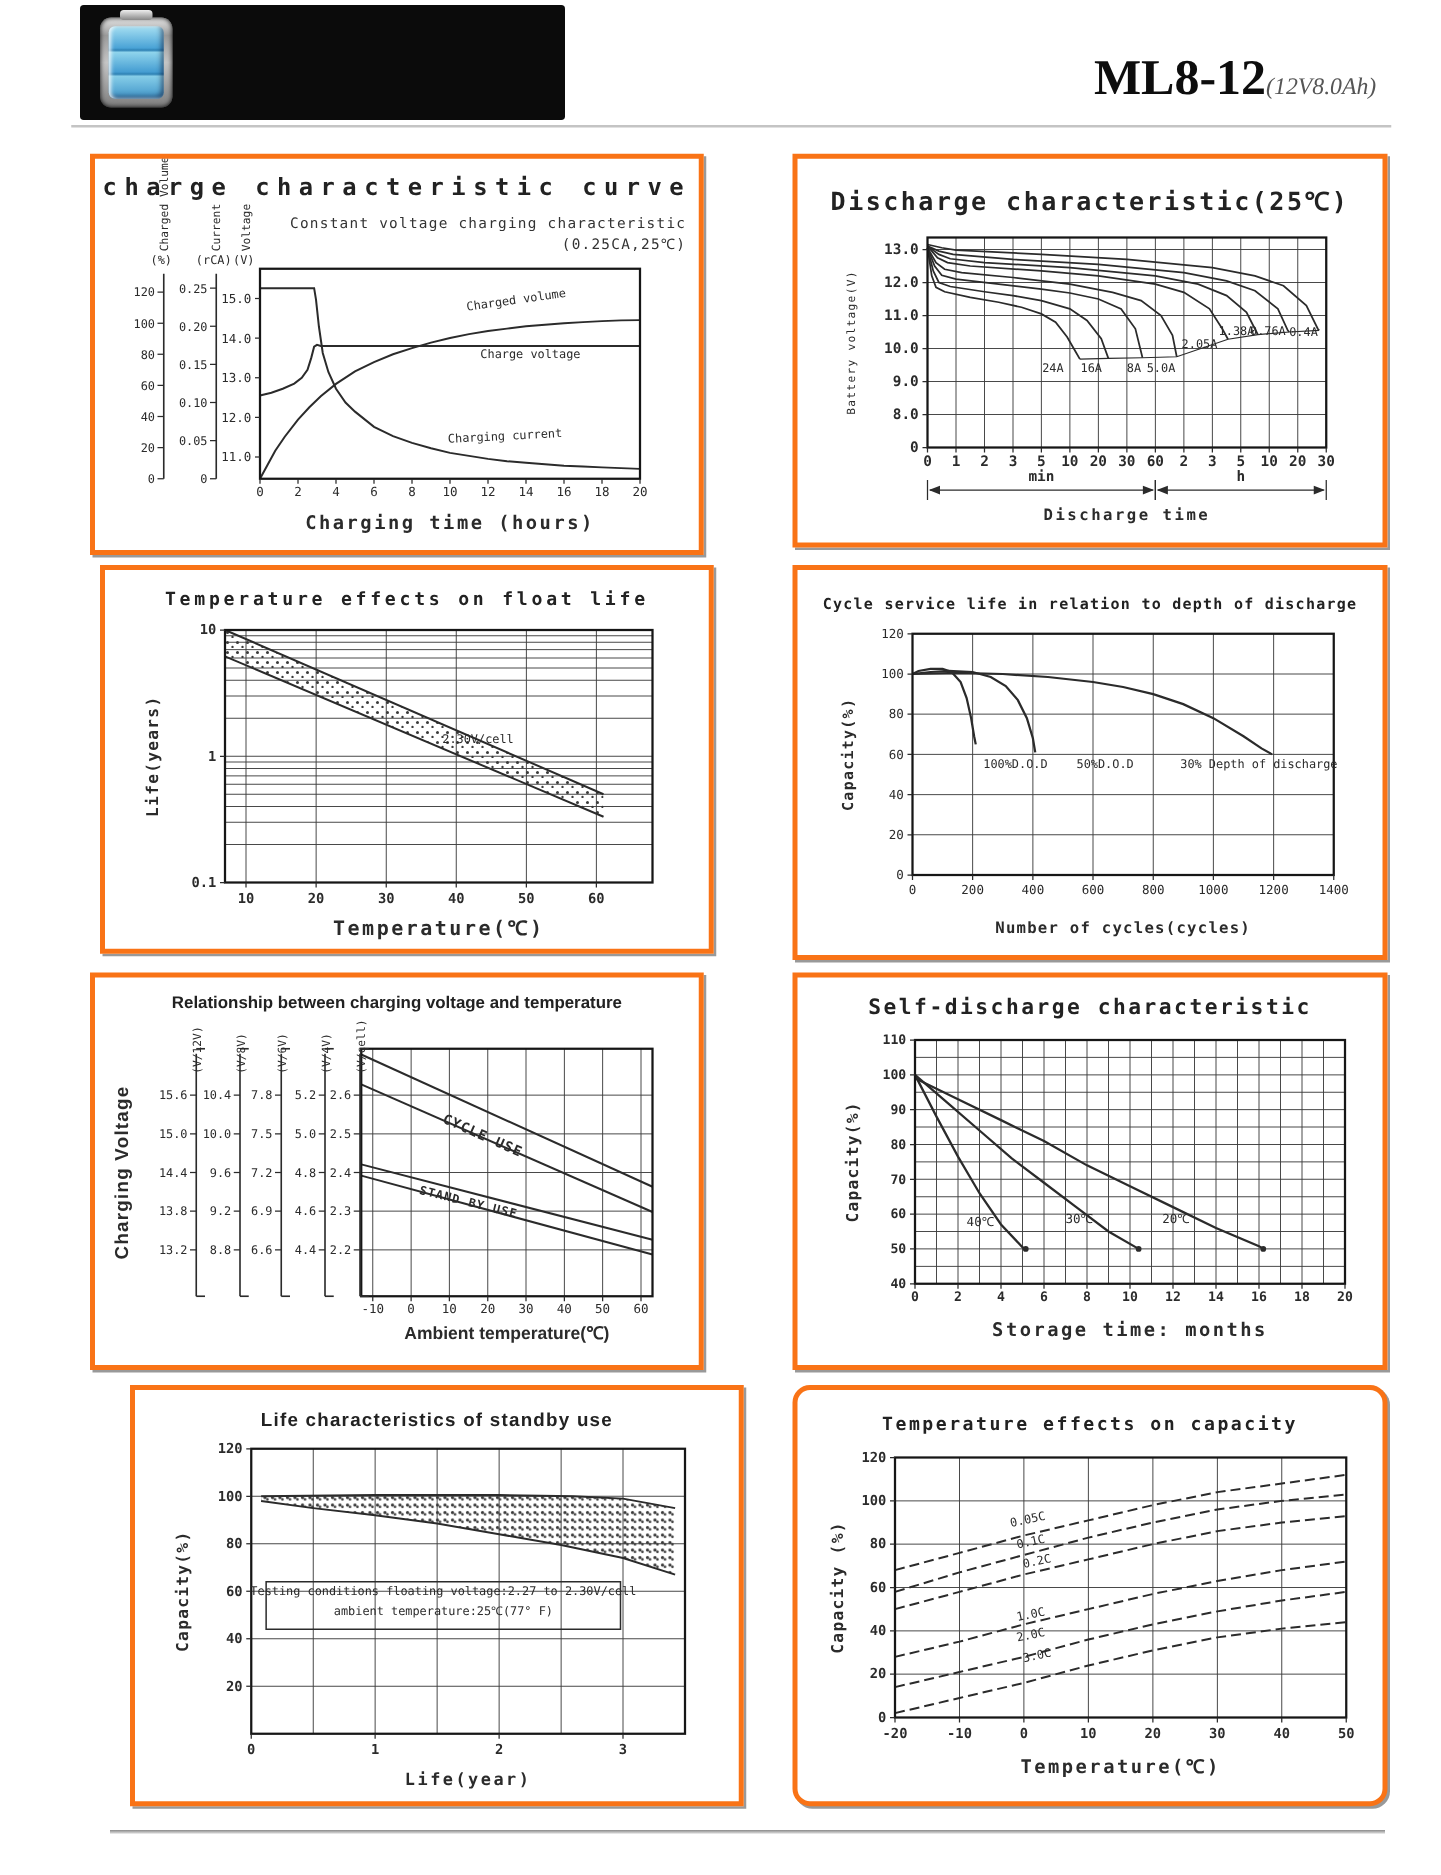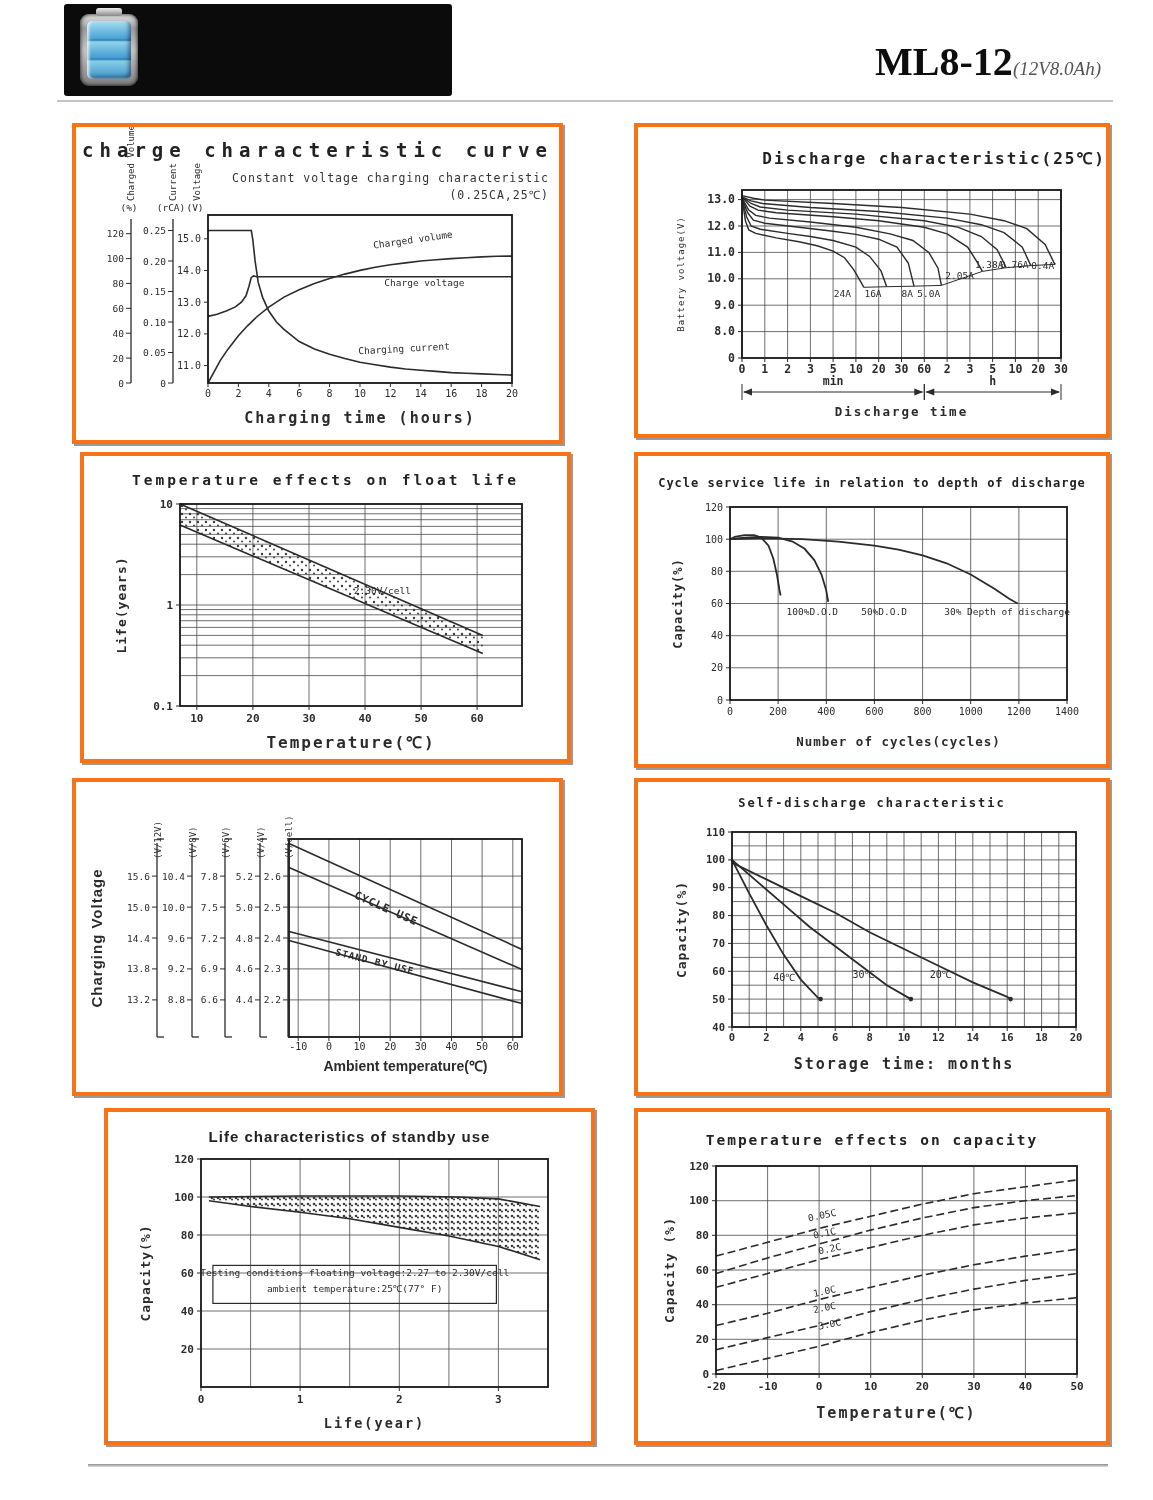--- a/index.html
+++ b/index.html
@@ -35,25 +35,25 @@
   .chart{position:absolute;border:4px solid #f97316;background:#fff;
          box-shadow:2px 2px 0 #999;}
   .chart svg{position:absolute;left:0;top:0;}
   .ctitle{position:absolute;left:0;right:0;text-align:center;font-weight:bold;color:#222;
           font-family:"DejaVu Sans Mono","Liberation Mono",monospace;white-space:nowrap;}
   .csub{position:absolute;left:70px;right:10px;text-align:right;color:#333;
         font-family:"DejaVu Sans Mono","Liberation Mono",monospace;white-space:nowrap;}
   #c1 .ctitle{top:12px;font-size:19px;letter-spacing:6px;}
   #c1 .sub1{top:44px;font-size:11.5px;letter-spacing:1px;}
   #c1 .sub2{top:60px;font-size:11.5px;letter-spacing:1px;}
-  #c2 .ctitle{top:20px;font-size:16px;letter-spacing:2px;text-align:right;}
+  #c2 .ctitle{top:20px;font-size:20px;letter-spacing:2px;}
   #c3 .ctitle{top:16px;font-size:14.5px;letter-spacing:3px;}
   #c4 .ctitle{top:20px;font-size:12px;letter-spacing:1px;}
   #c5 .ctitle{top:12px;font-size:13.5px;font-family:"Liberation Sans",sans-serif;letter-spacing:0;}
-  #c6 .ctitle{top:14px;font-size:12px;letter-spacing:2px;}
+  #c6 .ctitle{top:14px;font-size:17px;letter-spacing:2px;}
   #c7 .ctitle{top:16px;font-size:15px;font-family:"Liberation Sans",sans-serif;letter-spacing:1px;}
   #c8 .ctitle{top:20px;font-size:14.5px;letter-spacing:2px;}
   
   .chart svg text{font-family:"DejaVu Sans Mono","Liberation Mono",monospace;fill:#2b2b2b;}
   .g{stroke:#3d3d3d;stroke-width:0.75;}
   .bd{fill:none;stroke:#161616;stroke-width:1.8;}
   .s{fill:none;stroke:#2b2b2b;stroke-width:1.6;}
   .tl{stroke:#2b2b2b;stroke-width:1;}
   .cl{stroke:#2b2b2b;stroke-width:1.3;}
   .tk{font-size:10px;}
@@ -414,20 +414,21 @@
         <text x="85" y="54.5" text-anchor="end" class="tk">120</text>
         <text x="148.6" y="158.8" class="lb">100%D.O.D</text>
         <text x="223.2" y="158.8" class="lb">50%D.O.D</text>
         <text x="306.2" y="158.8" class="lb">30% Depth of discharge</text>
         <text x="260.5" y="290" text-anchor="middle" class="ax">Number of cycles(cycles)</text>
         <text x="44" y="147.5" text-anchor="middle" class="ayl" transform="rotate(-90 44 147.5)">Capacity(%)</text>
       </svg>
     </div>
 
   <div class="chart" id="c5" style="left: 72px; top: 778px; width: 483px; height: 310px;">
+    <div class="ctitle">Relationship between charging voltage and temperature</div>
   <svg width="483" height="310">
         <defs>
           <pattern id="dt4" width="7" height="7" patternUnits="userSpaceOnUse">
             <circle cx="2" cy="2" r="1.1" fill="#3a3a3a"></circle>
             <circle cx="5" cy="4.5" r="0.8800000000000001" fill="#3a3a3a"></circle>
           </pattern>
         </defs>
         <line x1="222.2" y1="57" x2="222.2" y2="255" class="g"></line>
         <line x1="252.9" y1="57" x2="252.9" y2="255" class="g"></line>
         <line x1="283.5" y1="57" x2="283.5" y2="255" class="g"></line>
@@ -678,21 +679,21 @@
         <text x="86" y="88.5" text-anchor="end" class="tk">100</text>
         <line x1="89" y1="47" x2="93" y2="47" class="tl"></line>
         <text x="86" y="50.5" text-anchor="end" class="tk">120</text>
         <text x="246.7" y="163.8" class="nt" text-anchor="middle">Testing conditions floating voltage:2.27 to 2.30V/cell</text>
         <text x="246.7" y="180" class="nt" text-anchor="middle">ambient temperature:25℃(77° F)</text>
         <text x="266.5" y="316" text-anchor="middle" class="ax">Life(year)</text>
         <text x="42" y="161" text-anchor="middle" class="ayl" transform="rotate(-90 42 161)">Capacity(%)</text>
       </svg>
     </div>
 
-  <div class="chart" id="c8" style="left: 634px; top: 1108px; width: 468px; height: 329px;">
+  <div class="chart" id="c8" style="left: 634px; top: 1108px; width: 468px; height: 329px; border-radius: 14px;">
     <div class="ctitle">Temperature effects on capacity</div>
   <svg width="468" height="329">
         <defs>
           <pattern id="dt7" width="7" height="7" patternUnits="userSpaceOnUse">
             <circle cx="2" cy="2" r="1.1" fill="#3a3a3a"></circle>
             <circle cx="5" cy="4.5" r="0.8800000000000001" fill="#3a3a3a"></circle>
           </pattern>
         </defs>
         <line x1="129.6" y1="54" x2="129.6" y2="262" class="g"></line>
         <line x1="181.1" y1="54" x2="181.1" y2="262" class="g"></line>

